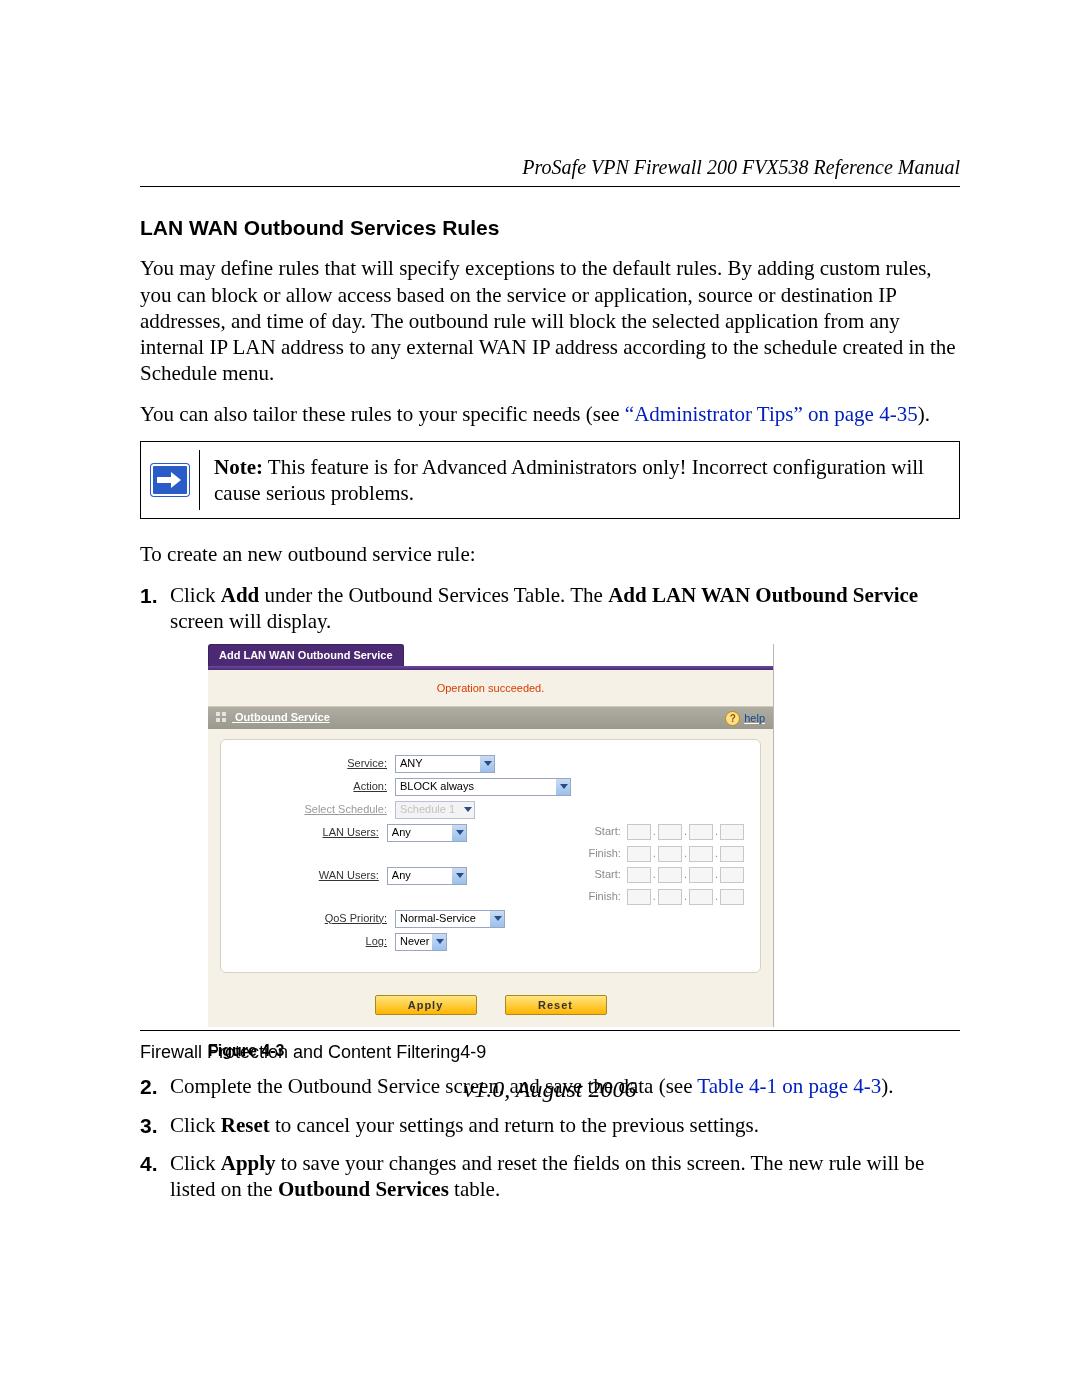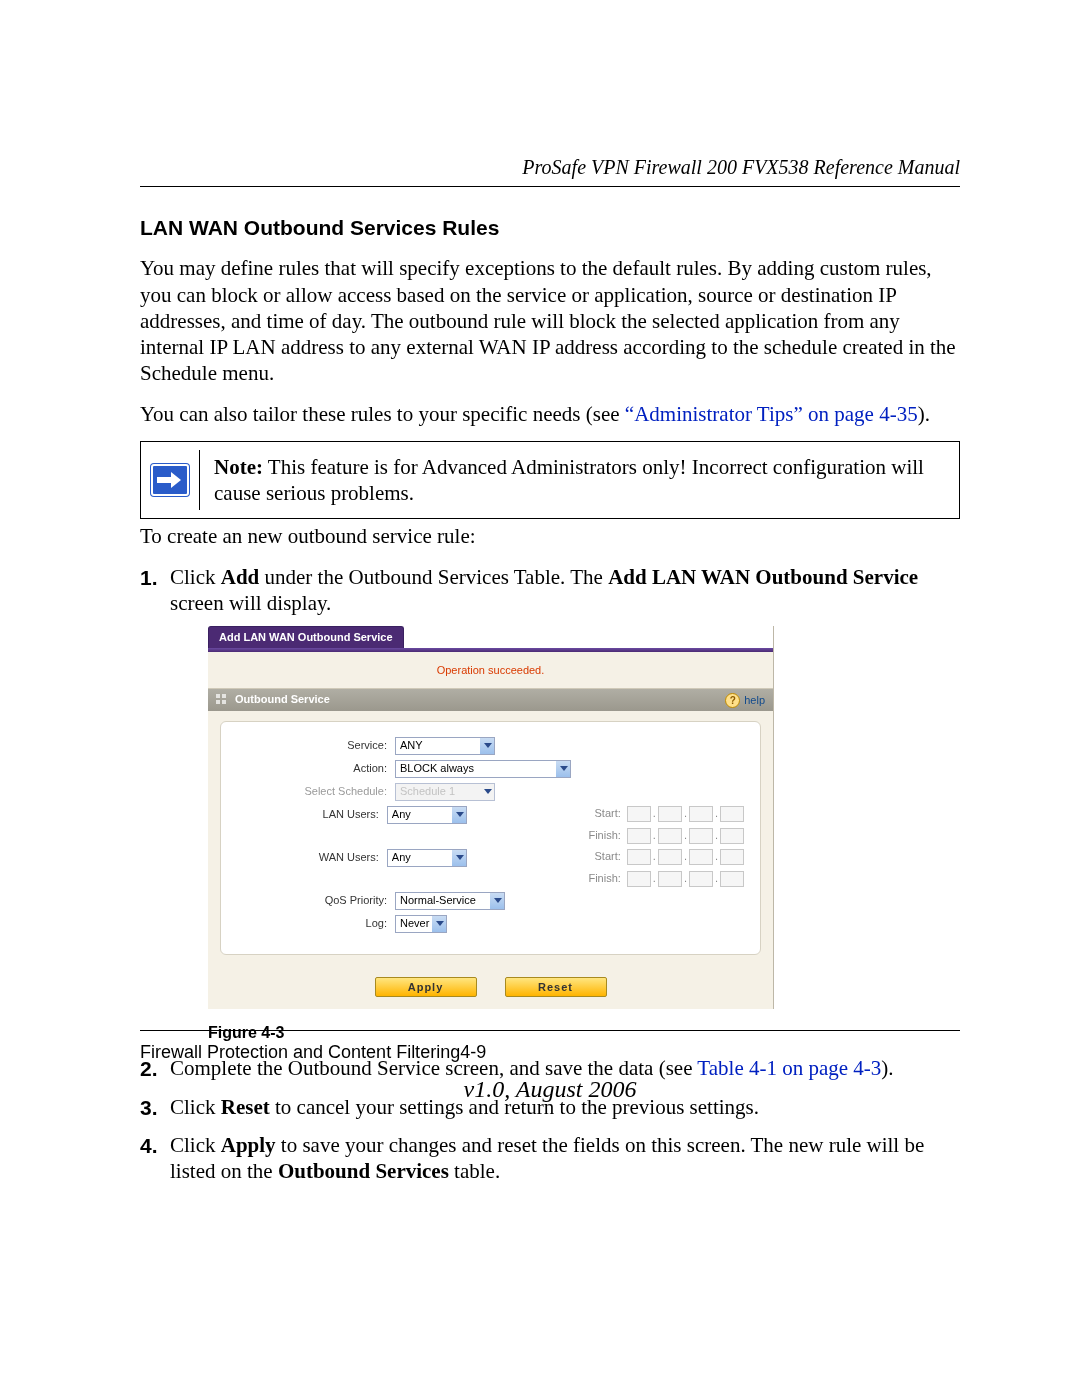--- a/index.html
+++ b/index.html
@@ -33,21 +33,21 @@
     font-family: Arial, Helvetica, sans-serif;
     font-weight: bold;
     font-size: 21px;
     margin: 0 0 14px 0;
   }
   p { margin: 0 0 14px 0; }
   a.xref { color: #0020c0; text-decoration: none; }
   .note-box {
     border: 1px solid #000;
     display: flex;
-    margin: 10px 0 4px 0;
+    margin: 10px 0 22px 0;
   }
   .note-icon-cell {
     width: 50px;
     display: flex;
     align-items: center;
     justify-content: center;
     border-right: 0 solid transparent;
     padding: 12px 4px;
   }
   .note-divider {
@@ -142,20 +142,21 @@
     border-bottom: 1px solid #cfc9b8;
   }
   .section-bar {
     background: linear-gradient(#b0aea4,#9b988d);
     color: #fff;
     font-weight: bold;
     padding: 4px 8px 3px 8px;
     display: flex;
     align-items: center;
     justify-content: space-between;
+    text-decoration: underline;
   }
   .section-bar .grid-icon {
     width: 10px; height: 10px;
     display: inline-block;
     margin-right: 6px;
     background:
       linear-gradient(#fff,#fff) 0 0/4px 4px no-repeat,
       linear-gradient(#fff,#fff) 6px 0/4px 4px no-repeat,
       linear-gradient(#fff,#fff) 0 6px/4px 4px no-repeat,
       linear-gradient(#fff,#fff) 6px 6px/4px 4px no-repeat;
@@ -192,20 +193,21 @@
   .row {
     display: flex;
     align-items: center;
     margin: 5px 0;
   }
   .lbl {
     width: 150px;
     text-align: right;
     padding-right: 8px;
     color: #333;
+    text-decoration: underline;
   }
   .lbl.disabled { color: #9a9a9a; }
   select, input[type=text] {
     font: inherit;
     border: 1px solid #9aa6c2;
     background: #fff;
     height: 18px;
     box-sizing: border-box;
   }
   select {
@@ -353,21 +355,21 @@
               <div class="row">
                 <span class="lbl">Service:</span>
                 <span class="select-wrap"><select style="width:100px"><option>ANY</option></select></span>
               </div>
               <div class="row">
                 <span class="lbl">Action:</span>
                 <span class="select-wrap"><select style="width:176px"><option>BLOCK always</option></select></span>
               </div>
               <div class="row">
                 <span class="lbl disabled">Select Schedule:</span>
-                <span class="select-wrap"><select disabled="" style="width:100px"><option>Schedule 1</option></select></span>
+                <span class="select-wrap"><select disabled="" style="width:80px"><option>Schedule 1</option></select></span>
               </div>
 
               <div class="row" style="align-items:flex-start">
                 <span class="lbl" style="padding-top:2px">LAN Users:</span>
                 <span class="select-wrap"><select style="width:80px"><option>Any</option></select></span>
                 <span class="mid-col">
                   <span class="ip-row">
                     <span class="lab">Start:</span>
                     <input type="text" disabled="" style="">
                       <span class="dot">.</span>

